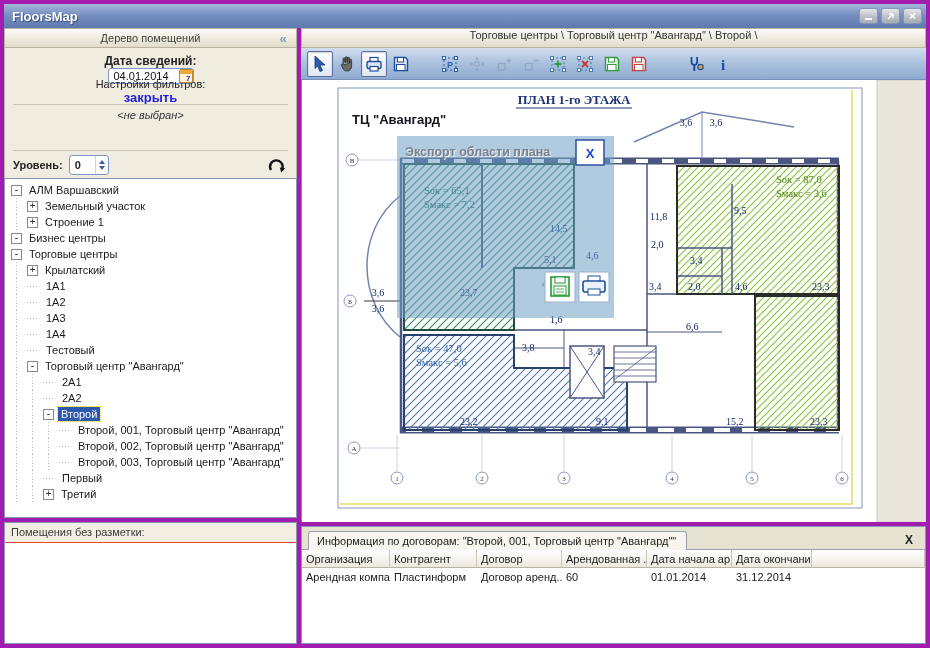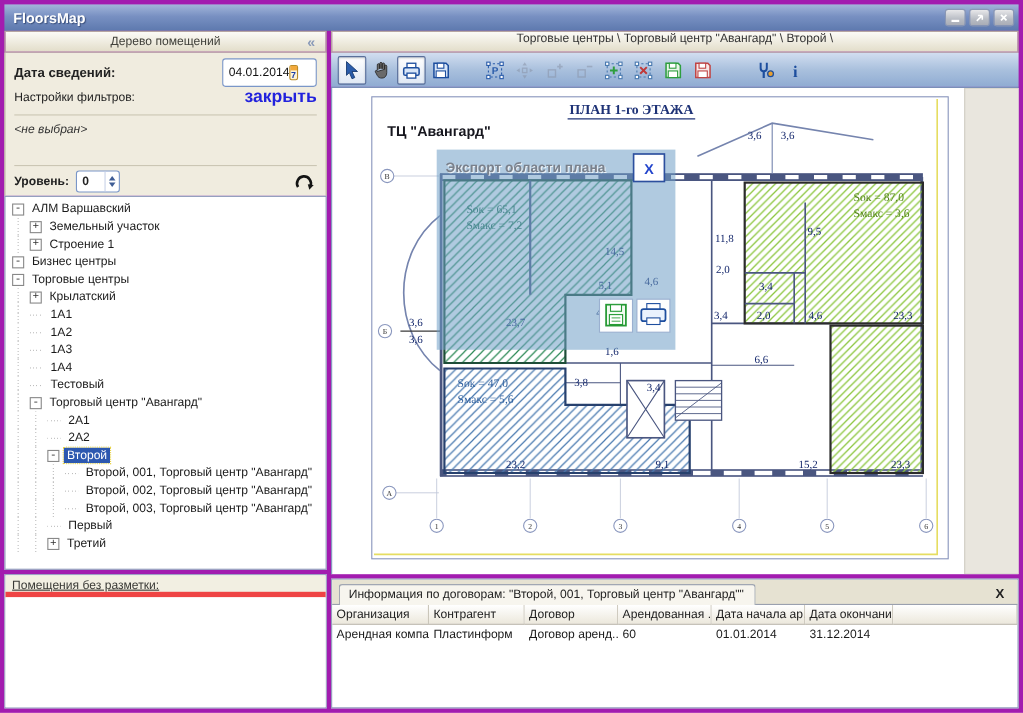--- a/index.html
+++ b/index.html
@@ -17,26 +17,26 @@
   .leftcol { width:293px; display:flex; flex-direction:column; margin-right:4px; }
   .rightcol { flex:1; display:flex; flex-direction:column; }
   
   .panehead { height:20px; background:linear-gradient(180deg,#fcfbf7,#e2ddc9);
     border:1px solid #b8b3a0; display:flex; align-items:center; font-size:11px; color:#40403a; }
   .panehead .ph-title { flex:1; text-align:center; }
   .collapse-btn { width:26px; text-align:center; color:#8a9ab8; font-size:13px; font-weight:bold; cursor:default; }
   
   .filters { height:130px; background:#f0ecdf; border-left:1px solid #b8b3a0; border-right:1px solid #b8b3a0;
     padding:6px 8px 0 8px; font-size:11px; color:#222; display:flex; flex-direction:column; }
-  .frow { display:flex; align-items:center; }
+  .frow { display:flex; align-items:center;flex-direction:column; }
   .lbl-b { font-weight:bold; font-size:12px; }
   .spacer { flex:1; }
-  .link { color:#2222dd; font-weight:bold; font-size:16px; cursor:pointer; }
+  .link { color:#2222dd; font-weight:bold; font-size:13px; cursor:pointer; }
   .dateinput { width:86px; height:26px; background:#fff; border:1px solid #7a96c8; border-radius:3px;
-    display:flex; align-items:center; padding:0 16px 0 5px; }
+    display:flex; align-items:center; padding:0 0 0 5px; }
   .dateinput .dval { flex:1; font-size:11px; color:#111; }
   .cal { width:14px; height:14px; position:relative; border:1px solid #b98a2a; background:#fdf3d8; border-radius:2px; }
   .cal .cal-top { position:absolute; top:0; left:0; right:0; height:4px; background:#f2a93b; }
   .cal .cal-day { position:absolute; bottom:-1px; right:1px; font-size:8px; font-weight:bold; color:#1d3fa8; }
   .sep { border-top:1px solid #cbc6b4; margin:4px 0; }
   .leaseval { font-style:italic; font-size:11px; color:#333; }
   .levelrow { margin-top:auto; border-top:1px solid #cbc6b4; height:28px; display:flex; align-items:center;font-weight:bold; }
   .spin { width:40px; height:20px; background:#fff; border:1px solid #7a96c8; border-radius:3px; margin-left:6px;
     display:flex; align-items:center; }
   .spin .sval { flex:1; padding-left:5px; font-size:11px; }
@@ -53,21 +53,21 @@
     font-size:10px; line-height:9px; text-align:center; color:#333; font-family:"Liberation Mono",monospace; }
   .exp.m::before { content:"-"; }
   .exp.p::before { content:"+"; }
   .leafdash { width:12px; height:1px; flex:none; margin:0 4px 0 2px;
     background-image:repeating-linear-gradient(to right,#bdbdbd 0 1px,transparent 1px 3px); }
   .tlabel { padding:1px 3px; }
   .tlabel.sel { background:#2c58b0; color:#fff; outline:1px dotted #e8d44a; }
   
   .botgap { height:4px; }
   .unmarked { height:122px; border:1px solid #8a96b8; background:#fff; display:flex; flex-direction:column; }
-  .unmarked .uhead { height:20px; background:#f2efe2; border-bottom:5px solid #ef4444; font-size:11px; color:#3a3a36; padding:3px 6px;text-decoration:underline; }
+  .unmarked .uhead { height:20px; background:#f2efe2; border-bottom:1px solid #ef4444; font-size:11px; color:#3a3a36; padding:3px 6px; }
   
   .crumbbar { height:20px; background:linear-gradient(180deg,#fcfbf7,#e2ddc9); border:1px solid #b8b3a0;
     display:flex; justify-content:center; font-size:11px; color:#333; }
   .toolbar { height:32px; background:linear-gradient(180deg,#d2def0,#a9c0dd 50%,#8fabd2);
     border-bottom:1px solid #7a8fb8; display:flex; align-items:center; padding:0 6px; }
   .tb-btn { width:26px; height:26px; border:1px solid transparent; border-radius:2px;
     display:flex; align-items:center; justify-content:center; margin-right:1px; }
   .tb-btn.pressed { background:linear-gradient(180deg,#ffffff,#dfe8f4); border:1px solid #5a6f9a; box-shadow:inset 0 1px 2px rgba(0,0,0,.2); }
   .tb-btn.disabled { opacity:.55; }
   .tb-gap1 { width:22px; } .tb-gap2 { width:30px; }

